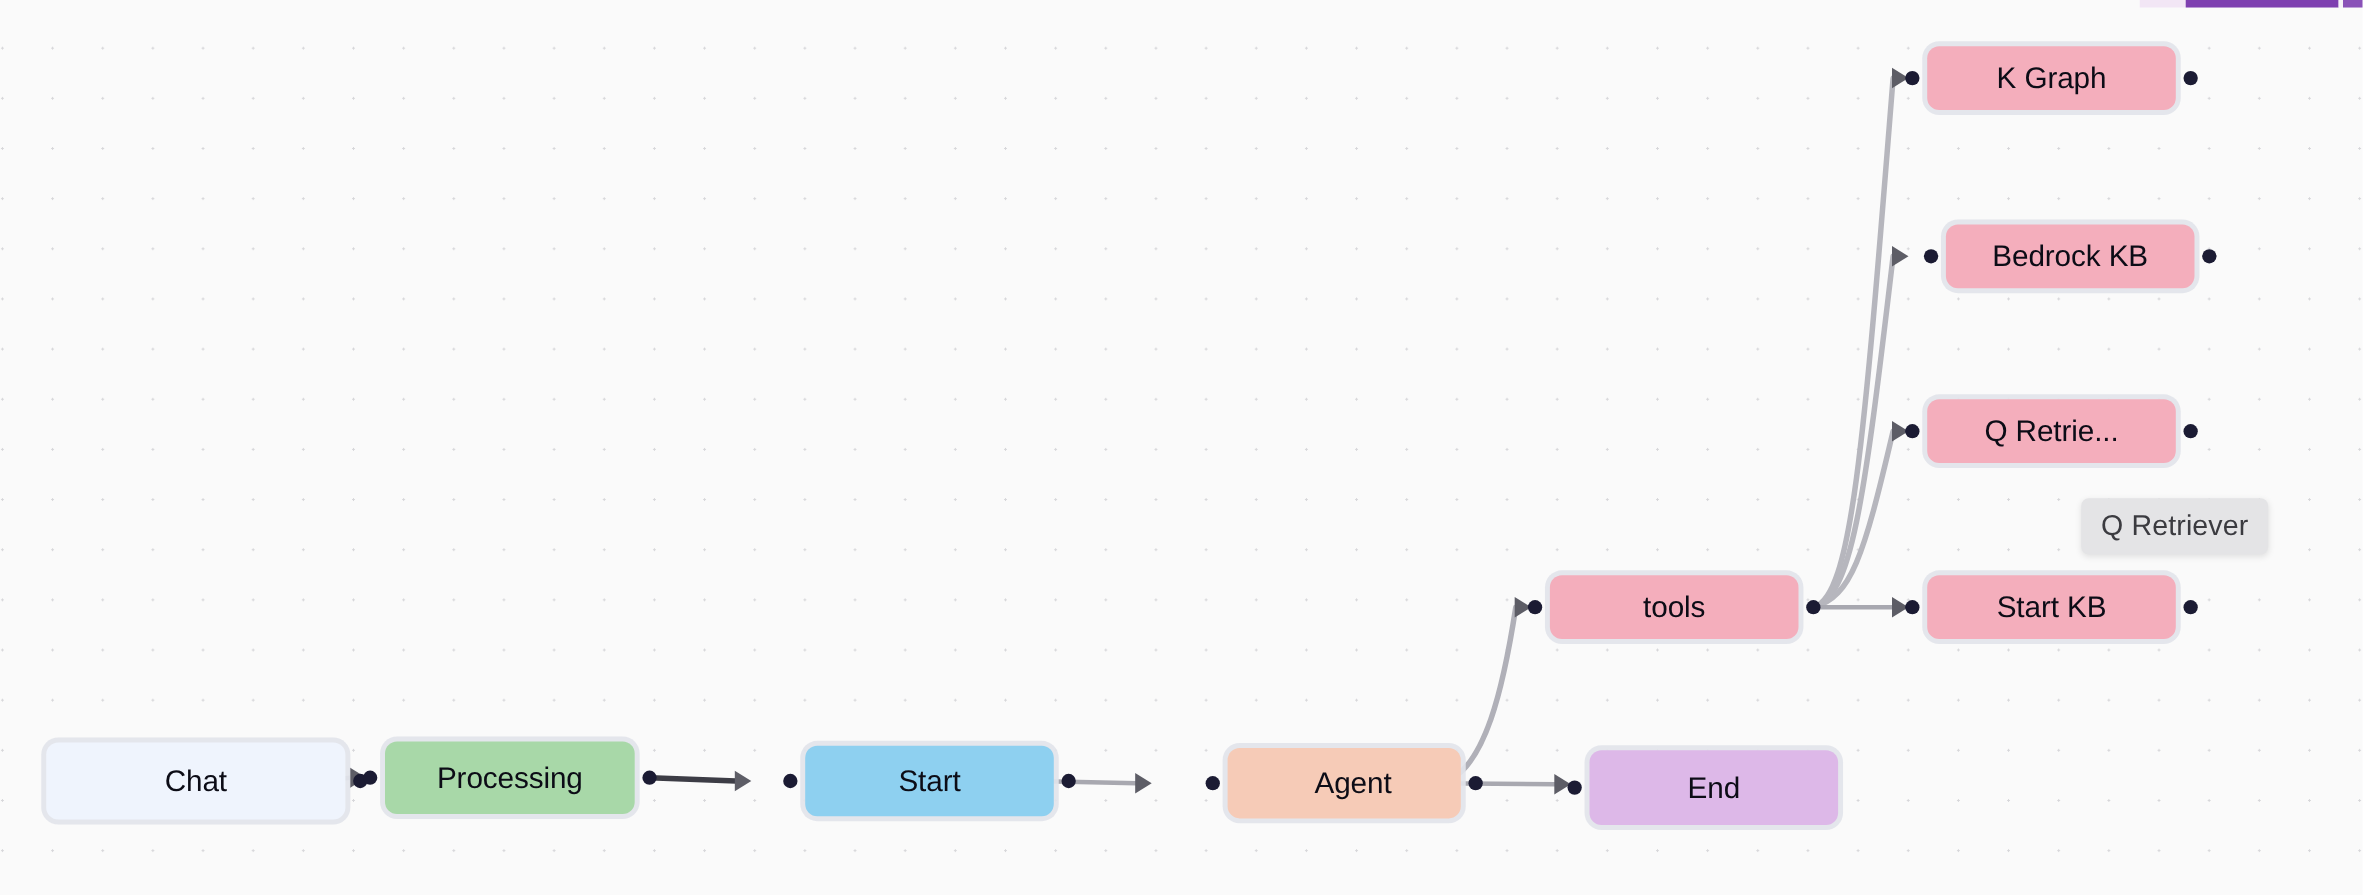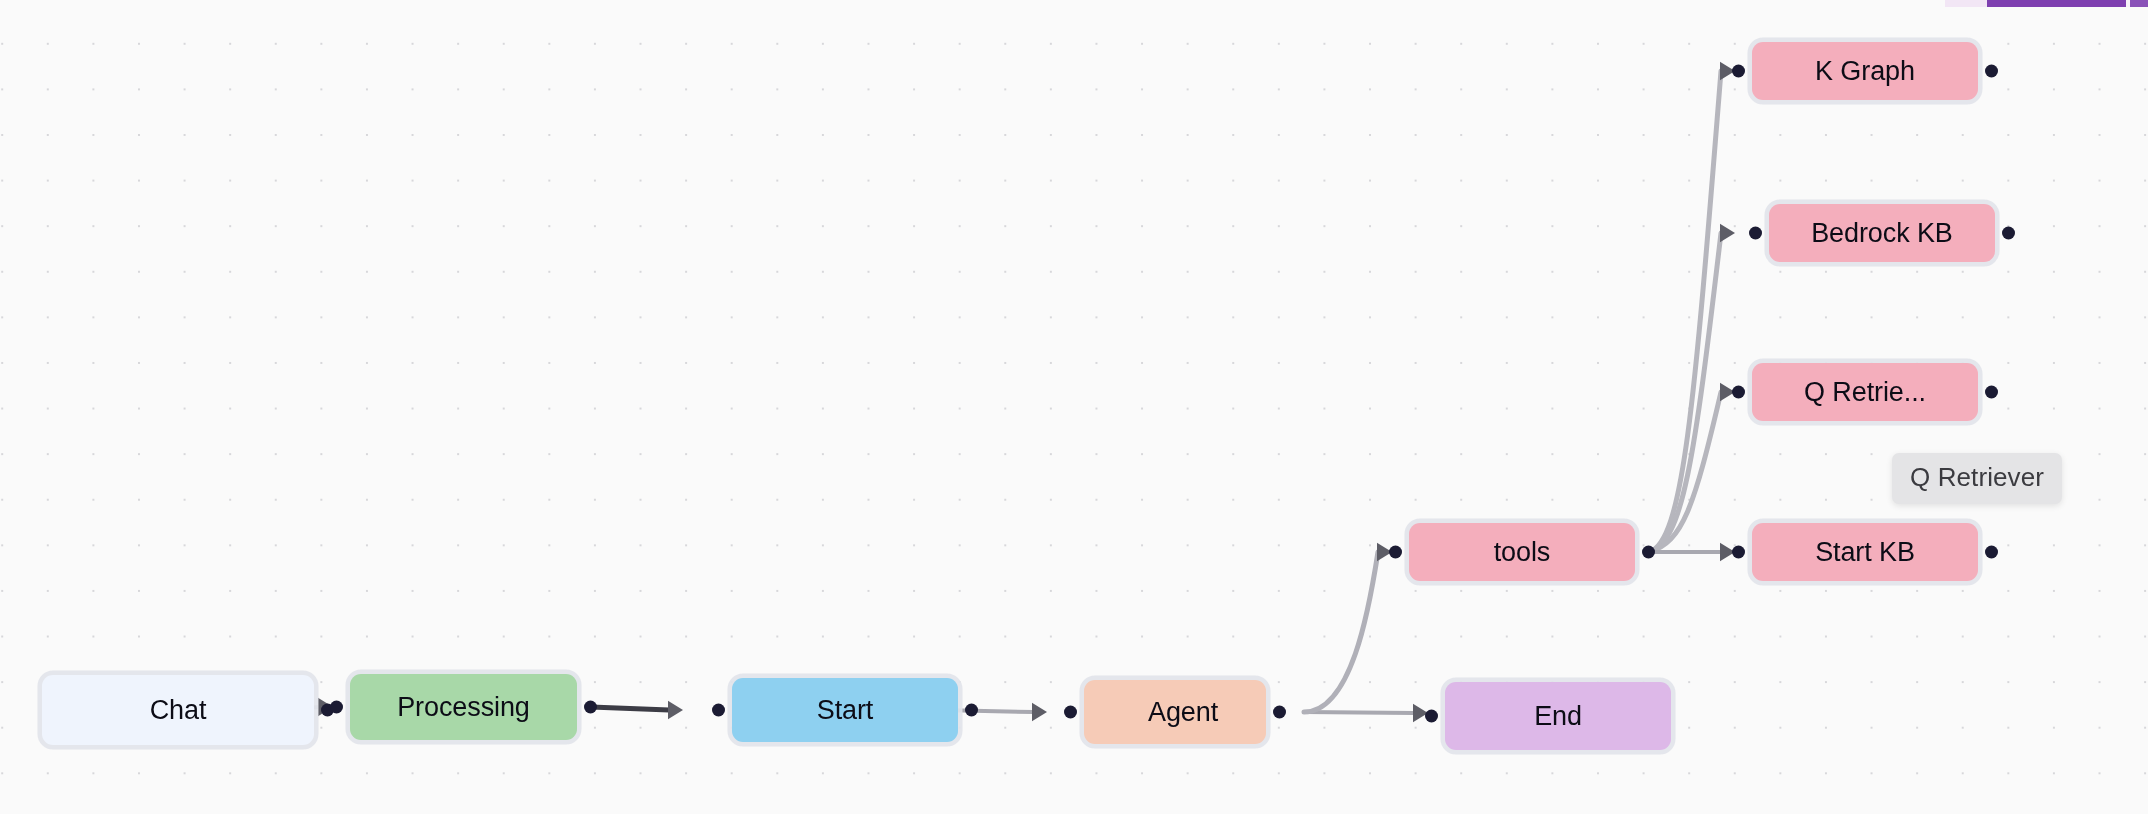--- a/index.html
+++ b/index.html
@@ -136,21 +136,21 @@
       <div class="node" style="left: 350px; top: 674px; width: 227px; height: 66px; background: rgb(168, 216, 168);">
         <span>Processing</span>
         <span class="port left"></span>
         <span class="port right"></span>
       </div>
       <div class="node" style="left: 700px; top: 678px; width: 226px; height: 64px; background: rgb(142, 208, 240); margin-left: 32px;">
         <span>Start</span>
         <span class="port left"></span>
         <span class="port right"></span>
       </div>
-      <div class="node" style="left: 1084px; top: 680px; width: 182px; height: 64px; background: rgb(246, 203, 183); padding-left: 16px;">
+      <div class="node" style="left: 1116px; top: 680px; width: 212px; height: 64px; background: rgb(246, 203, 183); padding-left: 16px;">
         <span>Agent</span>
         <span class="port left"></span>
         <span class="port right"></span>
       </div>
       <div class="node" style="left: 1445px; top: 682px; width: 226px; height: 68px; background: rgb(221, 184, 232);">
         <span>End</span>
         <span class="port left"></span>
       </div>
       <div class="node" style="left: 1409px; top: 523px; width: 226px; height: 58px; background: rgb(244, 174, 188);">
         <span>tools</span>

